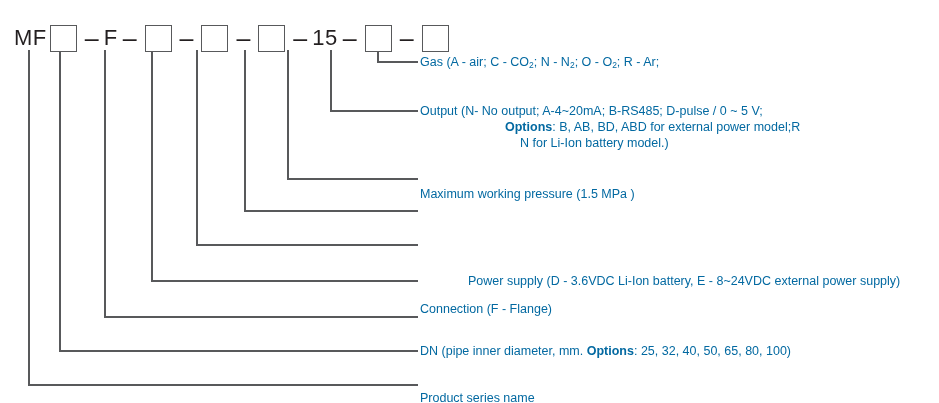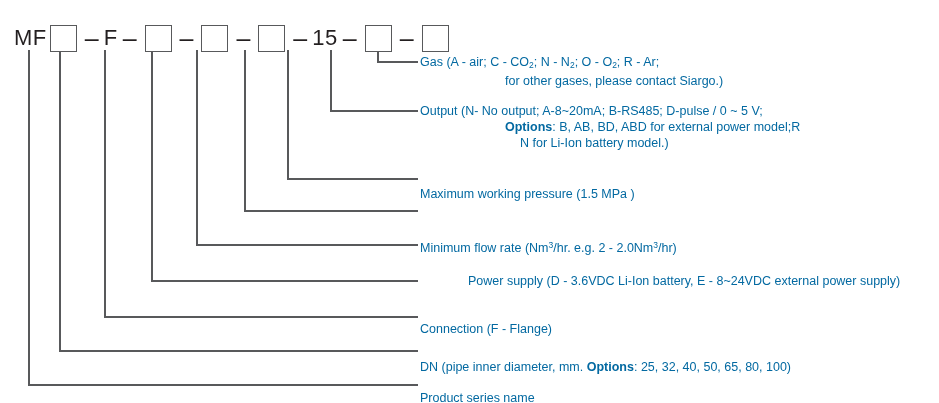--- a/index.html
+++ b/index.html
@@ -114,47 +114,43 @@
     <span class="code-dash">–</span>
     <span class="code-text">15</span>
     <span class="code-dash">–</span>
     <span class="code-box"></span>
     <span class="code-dash">–</span>
     <span class="code-box"></span>
   </div>
 
   <div class="desc" style="top:54px;">
     <span><span>Gas (A - air; C - CO</span><span class="sub">2</span><span>; N - N</span><span class="sub">2</span><span>; O - O</span><span class="sub">2</span><span>; R - Ar;</span></span>
-    <span class="l2 indent-1">for other gases, please contact Siargo.)</span>
   </div>
 
   <div class="desc" style="top:103px;">
-    <span>Output (N- No output; A-8~20mA; B-RS485; D-pulse / 0 ~ 5 V;</span>
+    <span>Output (N- No output; A-4~20mA; B-RS485; D-pulse / 0 ~ 5 V;</span>
     <span class="l2 indent-1"><span class="bold">Options</span><span>: B, AB, BD, ABD for external power model;R</span></span>
     <span class="l2 indent-2">N for Li-Ion battery model.)</span>
   </div>
 
   <div class="desc" style="top:156px;margin-top:30px;">
     <span>Maximum working pressure (1.5 MPa )</span>
   </div>
 
 
-  <div class="desc" style="top:237px;">
-    <span><span>Minimum flow rate (Nm</span><span class="sup">3</span><span>/hr. e.g. 2 - 2.0Nm</span><span class="sup">3</span><span>/hr)</span></span>
-  </div>
 
   <div class="desc" style="top:273px;margin-left:48px;">
     <span>Power supply (D - 3.6VDC Li-Ion battery, E - 8~24VDC external power supply)</span>
   </div>
 
-  <div class="desc" style="top:321px;">
+  <div class="desc" style="top:301px;">
     <span>Connection (F - Flange)</span>
   </div>
 
-  <div class="desc" style="top:343px;margin-top:16px;">
+  <div class="desc" style="top:343px;">
     <span><span>DN (pipe inner diameter, mm. </span><span class="bold">Options</span><span>: 25, 32, 40, 50, 65, 80, 100)</span></span>
   </div>
 
   <div class="desc" style="top:390px;">
     <span>Product series name</span>
   </div>
 
 </div>
 
 </body></html>

